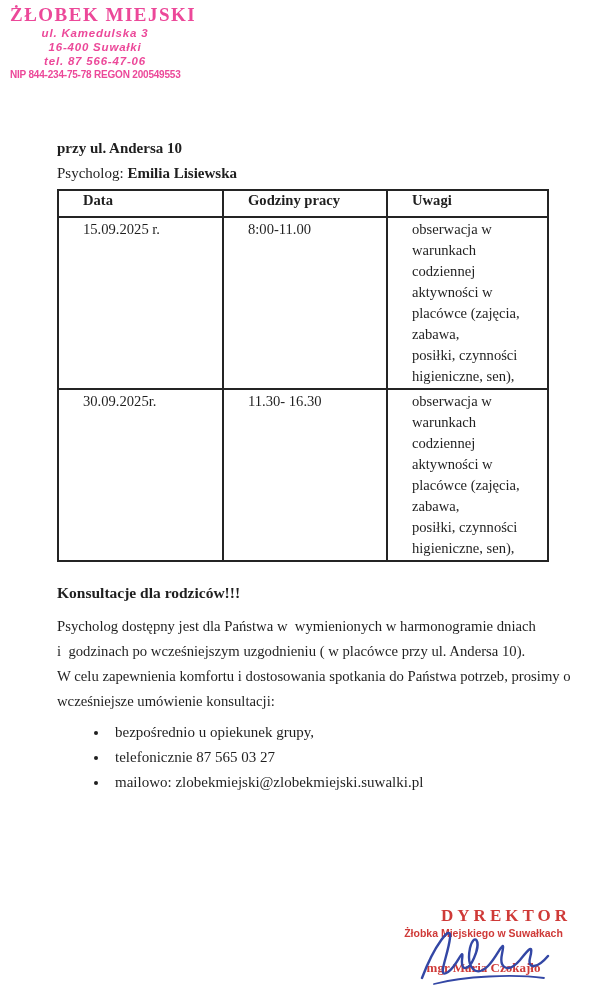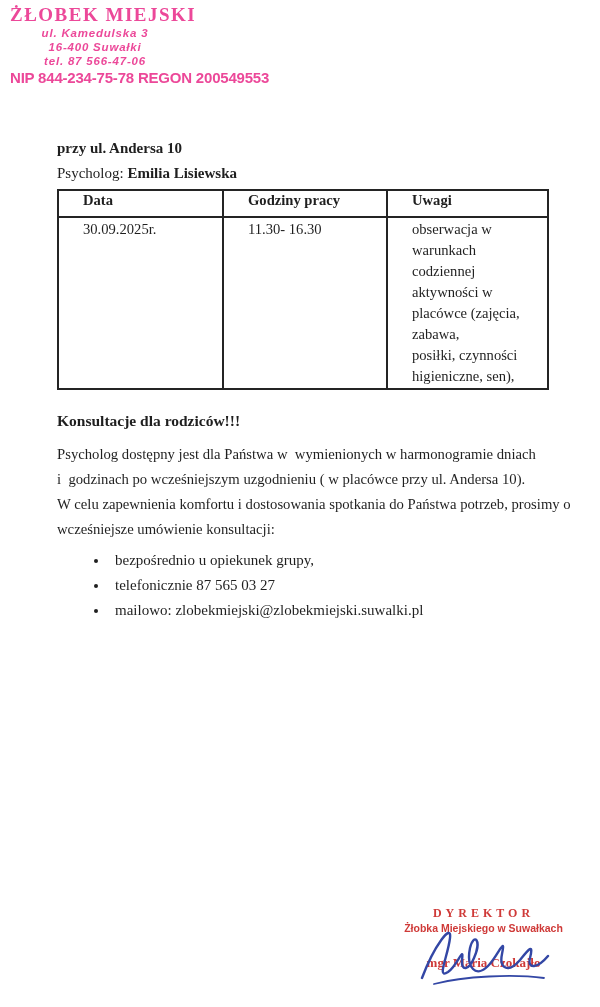--- a/index.html
+++ b/index.html
@@ -18,21 +18,21 @@
   .stamp-name{
     font-family:"Liberation Serif", serif;font-weight:bold;
     font-size:19px;letter-spacing:1.5px;white-space:nowrap;
   }
   .stamp-line{
     font-family:"Liberation Sans", sans-serif;font-weight:bold;
     font-size:11.5px;letter-spacing:0.8px;margin-top:2px;white-space:nowrap;font-style:italic;
   }
   .stamp-ids{
     font-family:"Liberation Sans", sans-serif;font-weight:bold;
-    font-size:15px;letter-spacing:-0.2px;margin-top:3px;white-space:nowrap;
+    font-size:10px;letter-spacing:-0.2px;margin-top:3px;white-space:nowrap;
   }
 
   .content{position:absolute;left:57px;top:136px;width:497px;}
   .t-line{font-size:15px;line-height:25px;}
 
   table.schedule{
     border-collapse:collapse;margin-top:3px;width:490px;
     table-layout:fixed;
   }
   table.schedule th, table.schedule td{
@@ -54,21 +54,21 @@
   }
   ul.bullets li{padding-left:6px;}
 
   
   .sig-block{
     position:absolute;left:396px;top:906px;width:175px;
     text-align:center;color:#cf3a38;
   }
   .sig-title{
     font-family:"Liberation Serif", serif;font-weight:bold;
-    font-size:12px;letter-spacing:4px;white-space:nowrap;
+    font-size:17px;letter-spacing:4px;white-space:nowrap;text-align:right;
   }
   .sig-sub{
     font-family:"Liberation Sans", sans-serif;font-weight:bold;
     font-size:10.5px;margin-top:1px;white-space:nowrap;
   }
   .sig-name{
     font-family:"Liberation Serif", serif;font-weight:bold;
     font-size:13px;margin-top:21px;white-space:nowrap;
   }
   .sig-ink{
@@ -103,20 +103,29 @@
         </colgroup>
       <thead>
         <tr>
           <th>Data</th>
           <th>Godziny pracy</th>
           <th>Uwagi</th>
         </tr>
       </thead>
       <tbody>
         <tr class="data-row">
+          <td>15.09.2025 r.</td>
+          <td>8:00-11.00</td>
+          <td class="uwagi">obserwacja w warunkach
+codziennej aktywności w
+placówce (zajęcia, zabawa,
+posiłki, czynności
+higieniczne, sen),</td>
+        </tr>
+        <tr class="data-row">
           <td>30.09.2025r.</td>
           <td>11.30- 16.30</td>
           <td class="uwagi">obserwacja w warunkach
 codziennej aktywności w
 placówce (zajęcia, zabawa,
 posiłki, czynności
 higieniczne, sen),</td>
         </tr>
       </tbody>
     </table>

